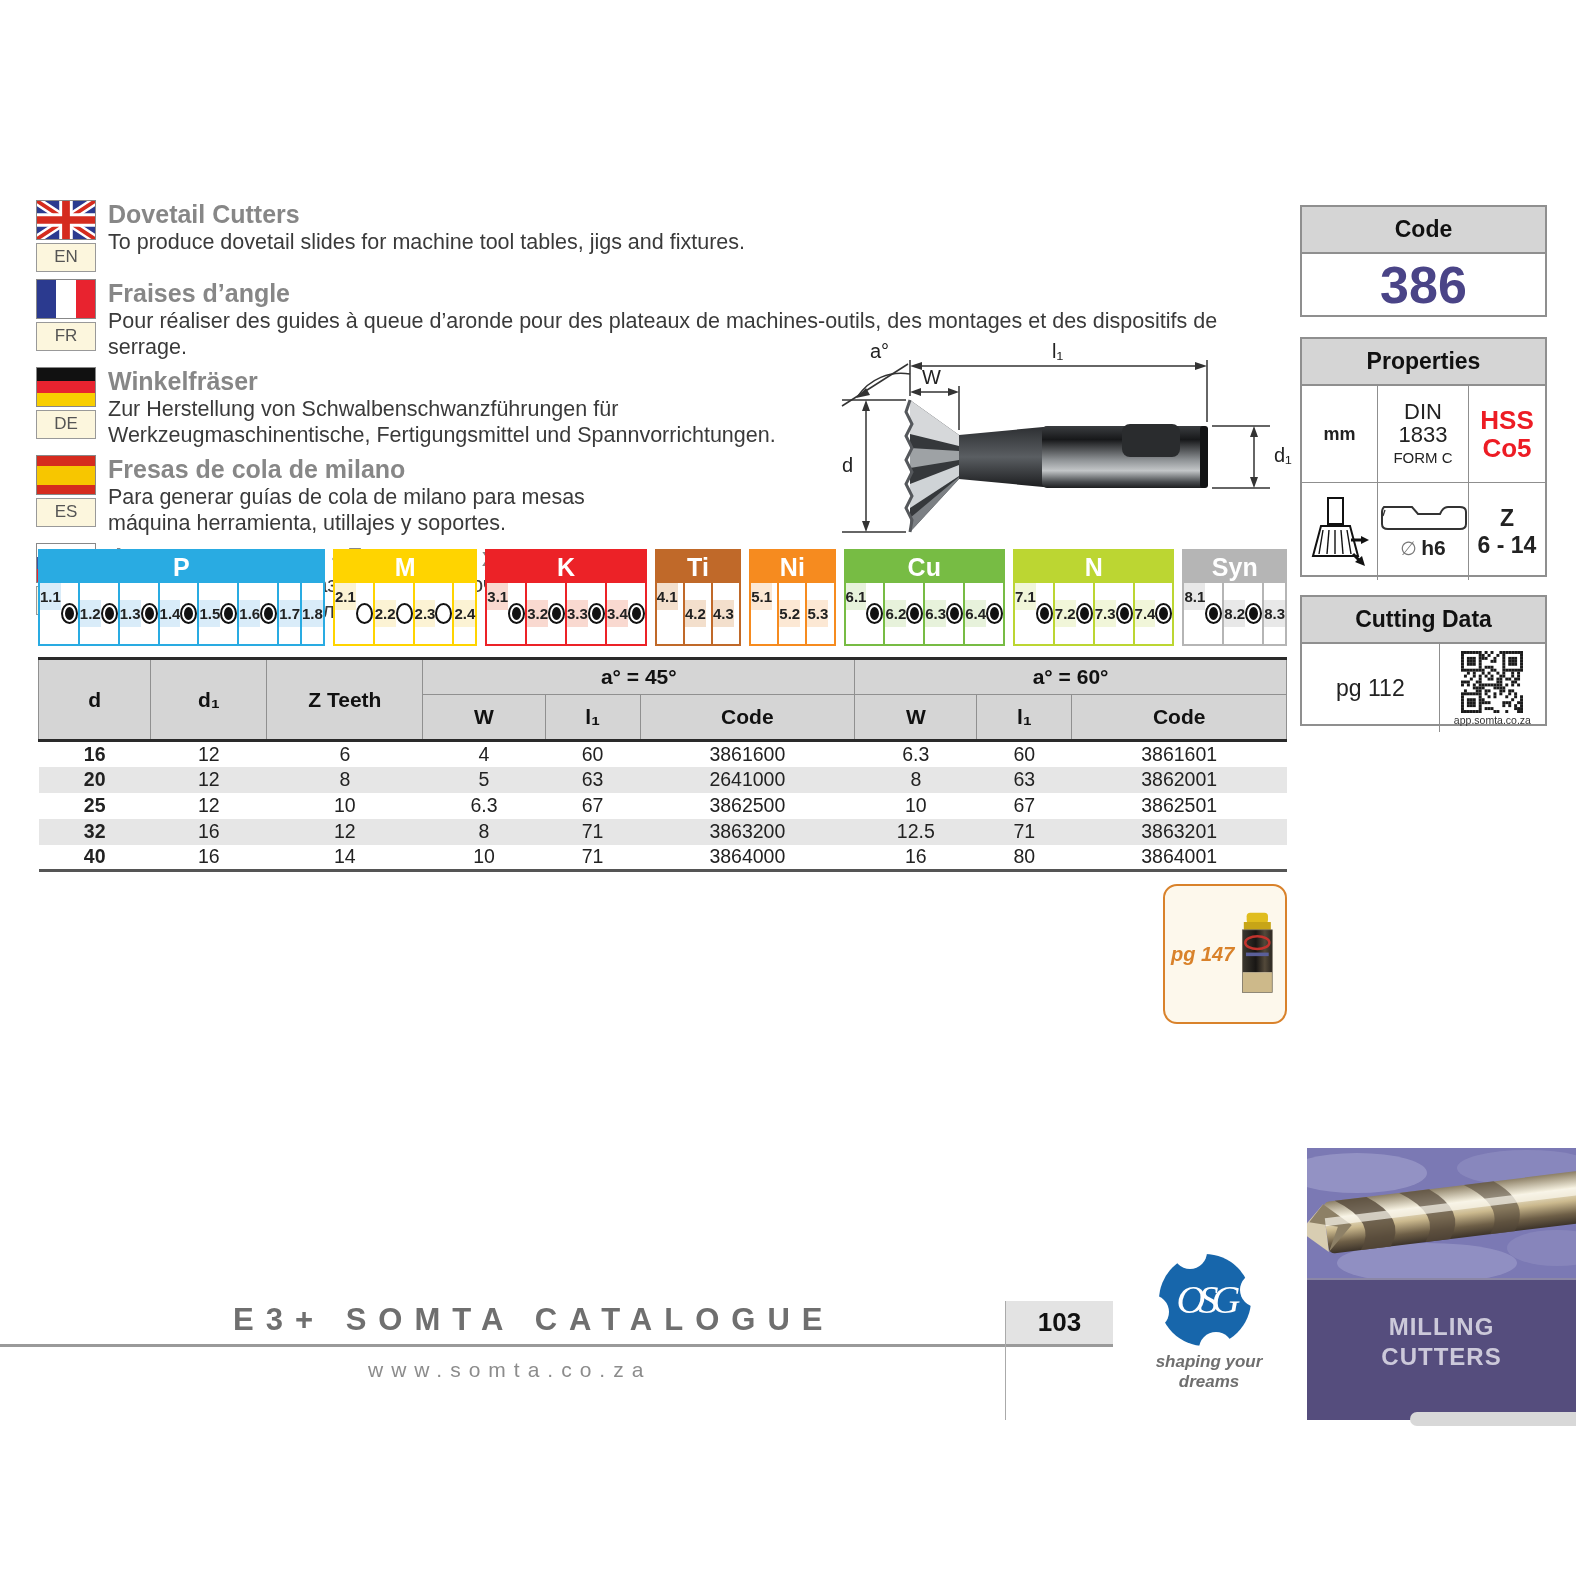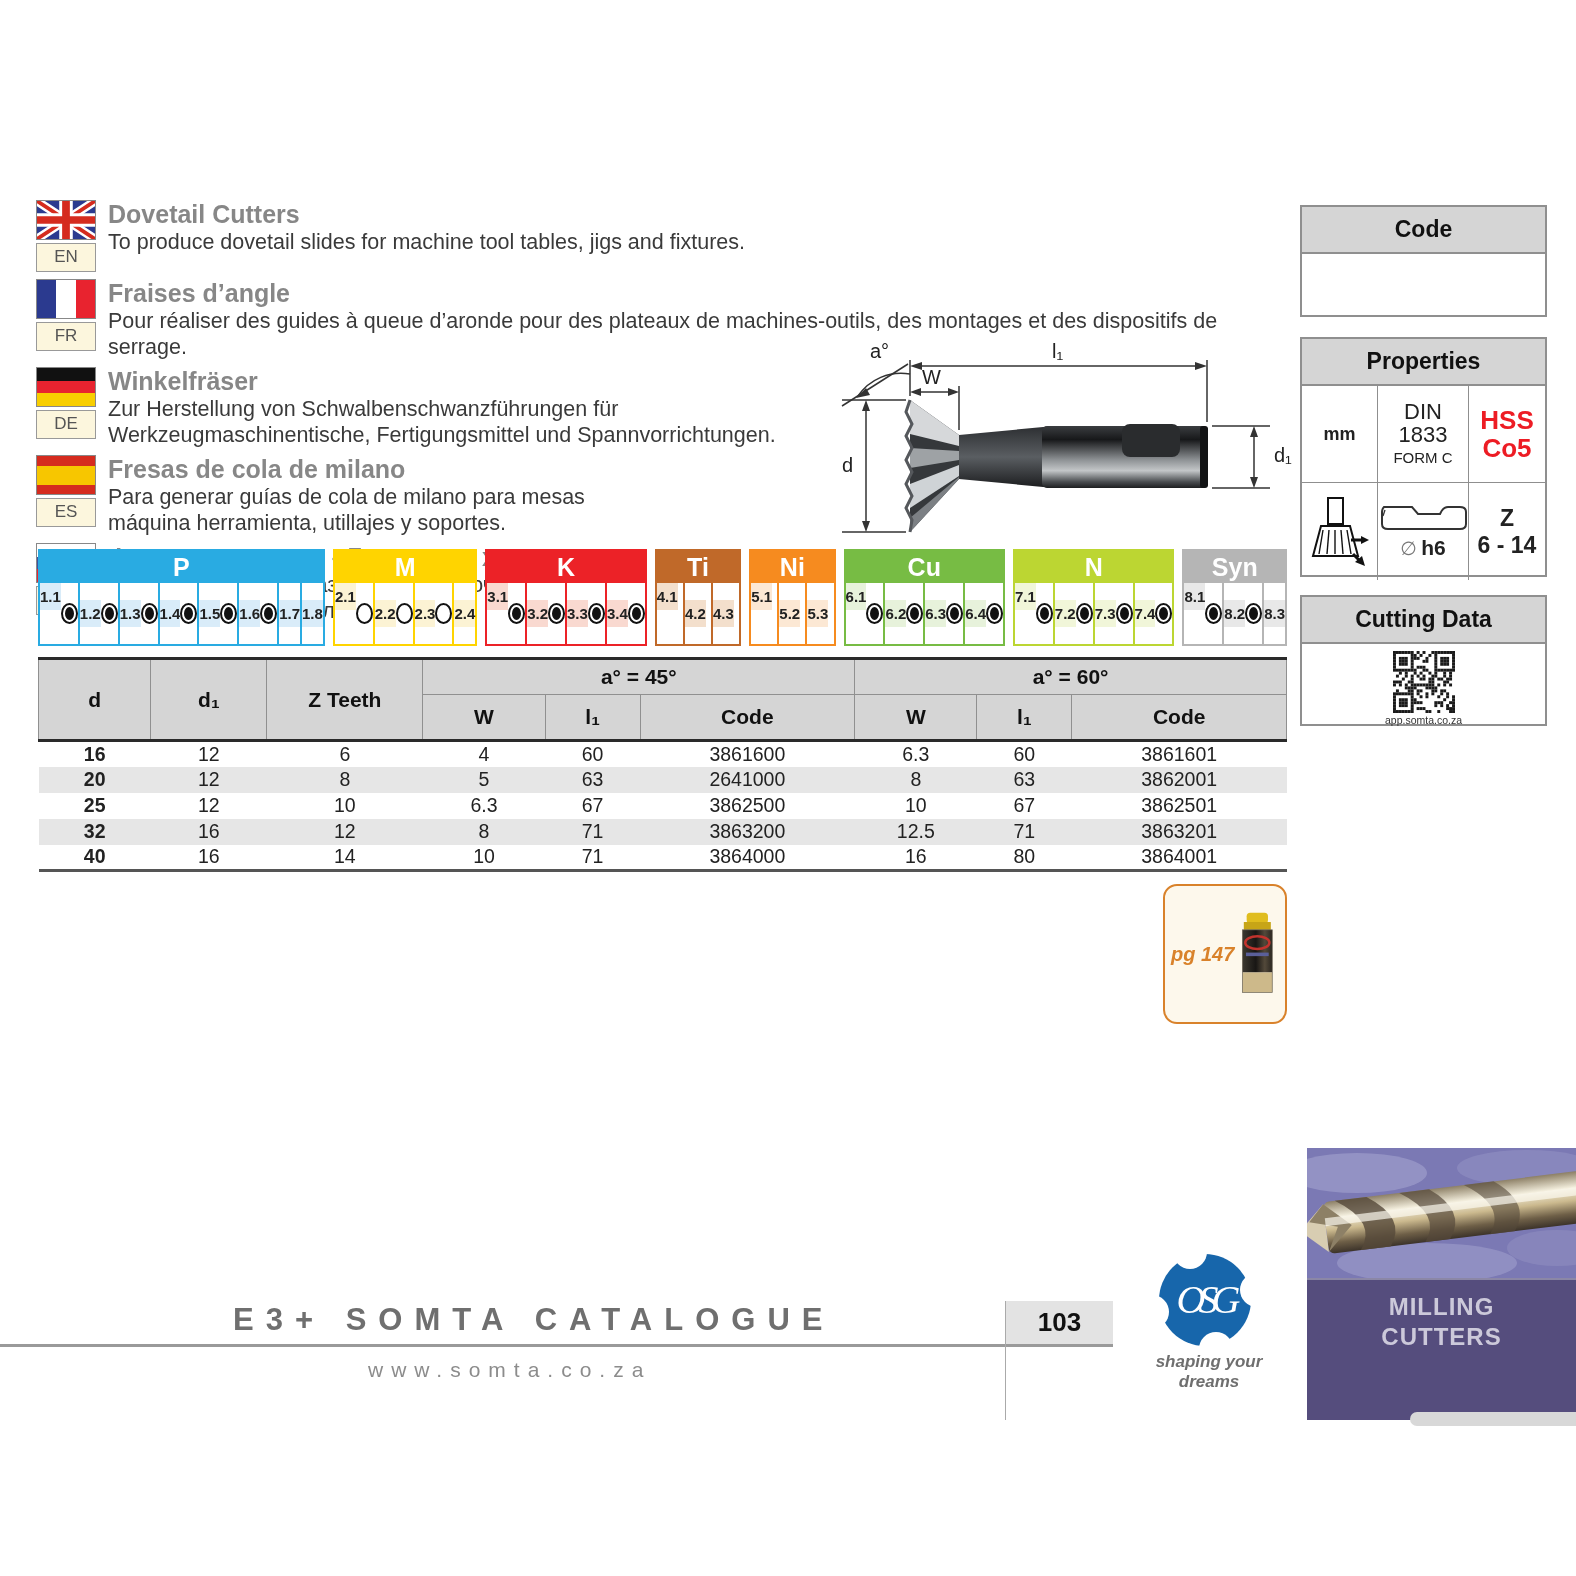--- a/index.html
+++ b/index.html
@@ -100,21 +100,21 @@
   .foot-vline { position:absolute; left:1005px; top:1344px; width:1px; height:76px; background:#aaa; }
   .osg-logo { position:absolute; left:1150px; top:1250px; width:110px; height:102px; }
   .osg-tagline { position:absolute; left:1134px; top:1352px; width:150px; text-align:center;
                  font-size:17px; font-weight:bold; font-style:italic; color:#6f6f6f; }
 
   
   .mill-panel { position:absolute; left:1307px; top:1148px; width:269px; height:272px; }
   .mill-photo { height:130px; overflow:hidden; }
   .mill-photo svg { display:block; }
   .mill-label { height:142px; background:#554d7d; border-top:2px solid #8b87a6; display:flex;
-                flex-direction:column; align-items:center; padding-top:12px;
+                flex-direction:column; align-items:center; padding-top:32px;
                 font-size:24px; font-weight:bold; letter-spacing:1px; color:#ccc9da; line-height:30px; }
   .mill-strip { position:absolute; right:0; bottom:-6px; width:166px; height:14px; background:#d8d8d8;
                 border-radius:7px 0 0 7px; }
 </style>
 </head>
 <body>
 
 <div class="page">
 
   <div class="lang-section" id="languages">
@@ -550,20 +550,21 @@
           <td class="">3864000</td>
           <td class="">16</td>
           <td class="">80</td>
           <td class="">3864001</td>
         </tr>
       </tbody>
   </table>
 
   <div class="side-box code-box">
     <div class="side-head">Code</div>
+    <div class="code-value">386</div>
   </div>
 
   <div class="side-box props-box">
     <div class="side-head">Properties</div>
     <div class="props-grid">
       <div class="props-cell">
           <span class="t-mm">mm</span>
         </div>
       <div class="props-cell t-din">
         <span>DIN</span>
@@ -602,20 +603,21 @@
       <div class="props-cell last-row t-z">
         <span>Z</span>
         <span>6 - 14</span>
       </div>
     </div>
   </div>
 
   <div class="side-box cut-box">
     <div class="side-head">Cutting Data</div>
     <div class="cut-body">
+      <div class="cut-pg">pg 112</div>
       <div class="cut-qr">
         <svg id="qr-svg" viewBox="0 0 84 84">
             <g fill="#1a1a1a">
               <rect x="0" y="0" width="4" height="4"></rect>
               <rect x="4" y="0" width="4" height="4"></rect>
               <rect x="8" y="0" width="4" height="4"></rect>
               <rect x="12" y="0" width="4" height="4"></rect>
               <rect x="16" y="0" width="4" height="4"></rect>
               <rect x="20" y="0" width="4" height="4"></rect>
               <rect x="24" y="0" width="4" height="4"></rect>

